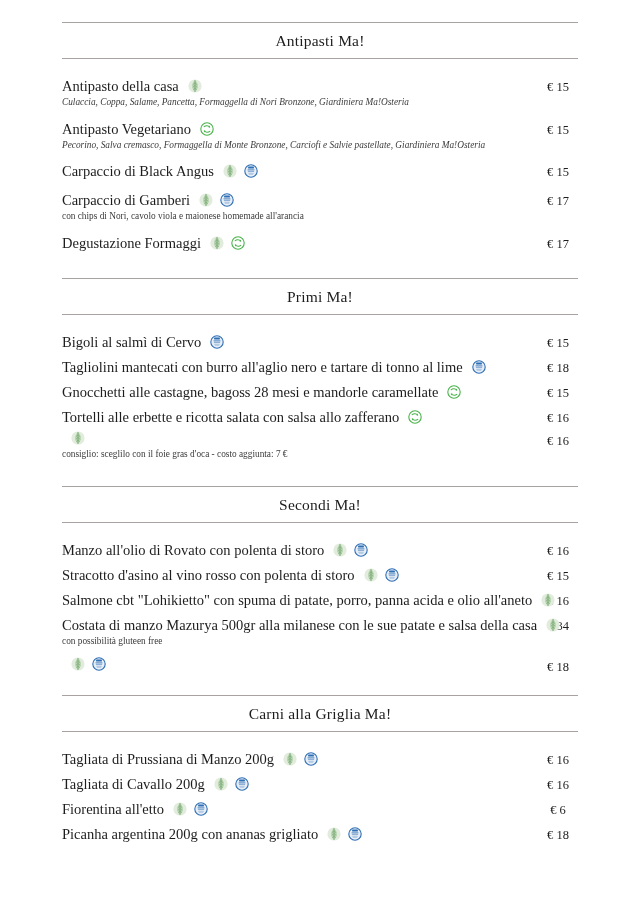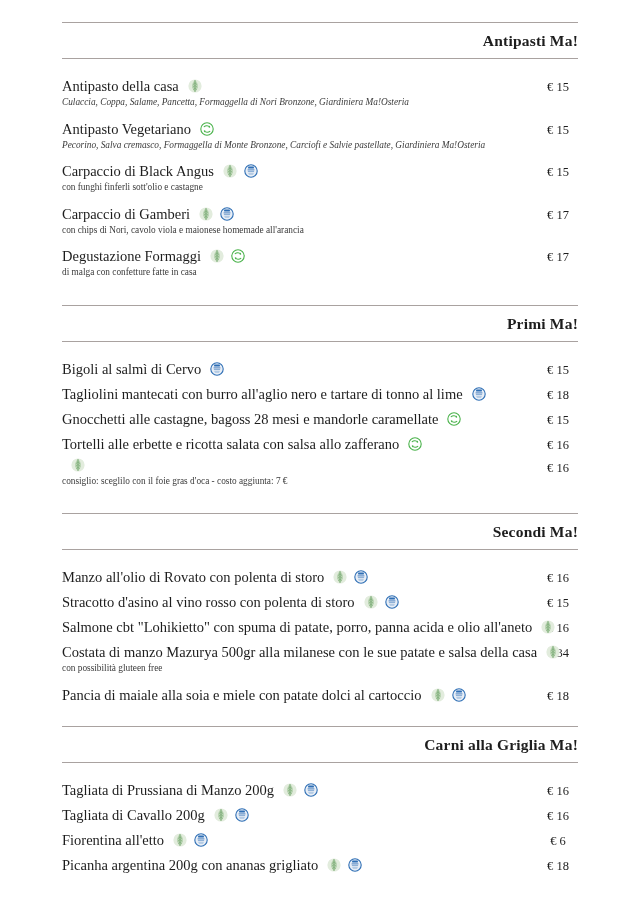--- a/index.html
+++ b/index.html
@@ -27,26 +27,26 @@
   
   .section {
     width: 100%;
   }
   .rule {
     height: 1px;
     background: #a9a2a0;
     width: 100%;
   }
   .section-title {
-    text-align: right;
+    text-align: center;
     font-size: 15.5px;
     letter-spacing: .2px;
     color: #1d1d1d;
     padding: 9px 0 8px;
-    font-weight: bold;
+    font-weight: normal;
   }
   .section-body {
     padding-top: 16px;
   }
 
   
   .item {
     display: flex;
     align-items: baseline;
     justify-content: space-between;
@@ -184,21 +184,20 @@
                       <rect x="3.6" y="5.4" width="6.8" height="1.0" fill="#2f6fb5" opacity=".85"></rect>
                       <rect x="3.9" y="7.2" width="6.2" height=".8" fill="#2f6fb5" opacity=".6"></rect>
                       <rect x="4.3" y="8.8" width="5.4" height=".8" fill="#2f6fb5" opacity=".45"></rect>
                       <rect x="4.8" y="10.3" width="4.4" height=".7" fill="#2f6fb5" opacity=".35"></rect>
                     </svg>
                   </span>
                 </span>
               </div>
               <span class="item-price">€ 15</span>
             </div>
-            <div class="item-desc roman">con funghi finferli sott'olio e castagne</div>
           </div>
           <div class="block">
             <div class="item">
               <div class="item-main">
                 <span class="item-name">Carpaccio di Gamberi</span>
                 <span class="icons gap-wide">
                   <span class="badge">
                     <svg width="14" height="14" viewBox="0 0 14 14">
                       <circle cx="7" cy="7" r="6.6" fill="#e2ecdd"></circle>
                       <path d="M7 1.1 C9.1 3.2 9.9 5.2 9.9 7 C9.9 8.9 9.1 11 7 12.9 C4.9 11 4.1 8.9 4.1 7 C4.1 5.2 4.9 3.2 7 1.1 Z" fill="#b9d4b2"></path>
@@ -241,21 +240,20 @@
                       <path d="M4.2 4.6 C5.6 3.3 8.4 3.4 9.6 5.0" stroke="#49b24a" stroke-width="1.1" fill="none" stroke-linecap="round"></path>
                       <path d="M9.9 3.6 L10.1 5.5 L8.3 5.3 Z" fill="#49b24a"></path>
                       <path d="M9.8 9.4 C8.4 10.7 5.6 10.6 4.4 9.0" stroke="#49b24a" stroke-width="1.1" fill="none" stroke-linecap="round"></path>
                       <path d="M4.1 10.4 L3.9 8.5 L5.7 8.7 Z" fill="#49b24a"></path>
                     </svg>
                   </span>
                 </span>
               </div>
               <span class="item-price">€ 17</span>
             </div>
-            <div class="item-desc roman">di malga con confetture fatte in casa</div>
           </div>
         </div>
       </div>
       <div class="spacer-md"></div>
       <div class="section">
         <div class="rule"></div>
         <div class="section-title">Primi Ma!</div>
         <div class="rule"></div>
         <div class="section-body">
           <div class="block tight">
@@ -451,21 +449,20 @@
                   </span>
                 </span>
               </div>
               <span class="item-price">€ 34</span>
             </div>
             <div class="item-desc roman">con possibilità gluteen free</div>
           </div>
           <div class="block tight">
             <div class="item">
               <div class="item-main">
-                <span class="item-name">Pancia di maiale alla soia e miele con patate dolci al cartoccio</span>
                 <span class="icons gap-wide">
                   <span class="badge">
                     <svg width="14" height="14" viewBox="0 0 14 14">
                       <circle cx="7" cy="7" r="6.6" fill="#e2ecdd"></circle>
                       <path d="M7 1.1 C9.1 3.2 9.9 5.2 9.9 7 C9.9 8.9 9.1 11 7 12.9 C4.9 11 4.1 8.9 4.1 7 C4.1 5.2 4.9 3.2 7 1.1 Z" fill="#b9d4b2"></path>
                       <path d="M7 1.1 L7 12.9" stroke="#7fae7a" stroke-width="1" fill="none"></path>
                       <path d="M7 4 L5.2 5.4 M7 4 L8.8 5.4 M7 6.6 L5.1 8 M7 6.6 L8.9 8 M7 9.2 L5.6 10.4 M7 9.2 L8.4 10.4" stroke="#7fae7a" stroke-width=".75" fill="none" stroke-linecap="round"></path>
                     </svg>
                   </span>
                   <span class="badge">

